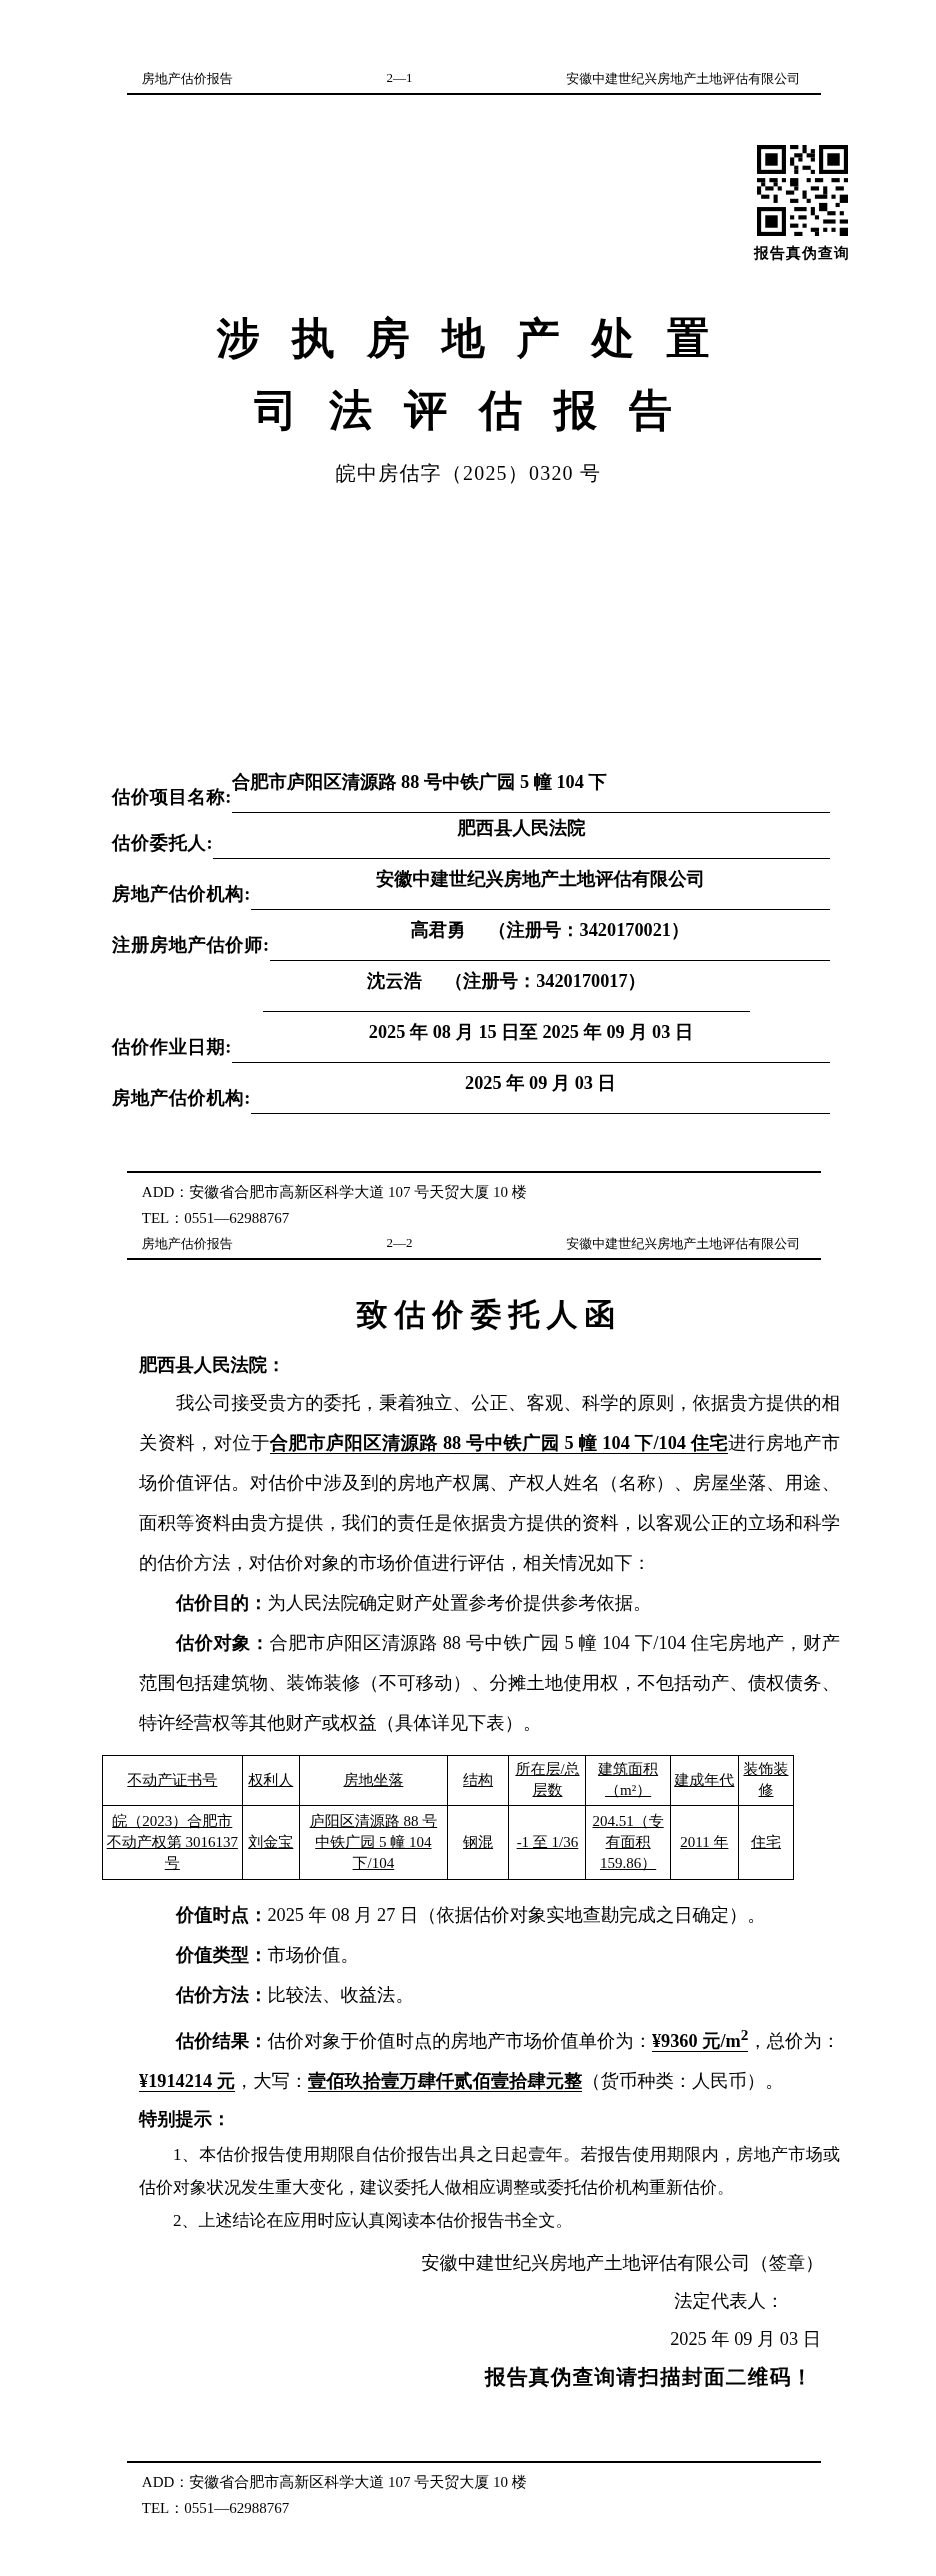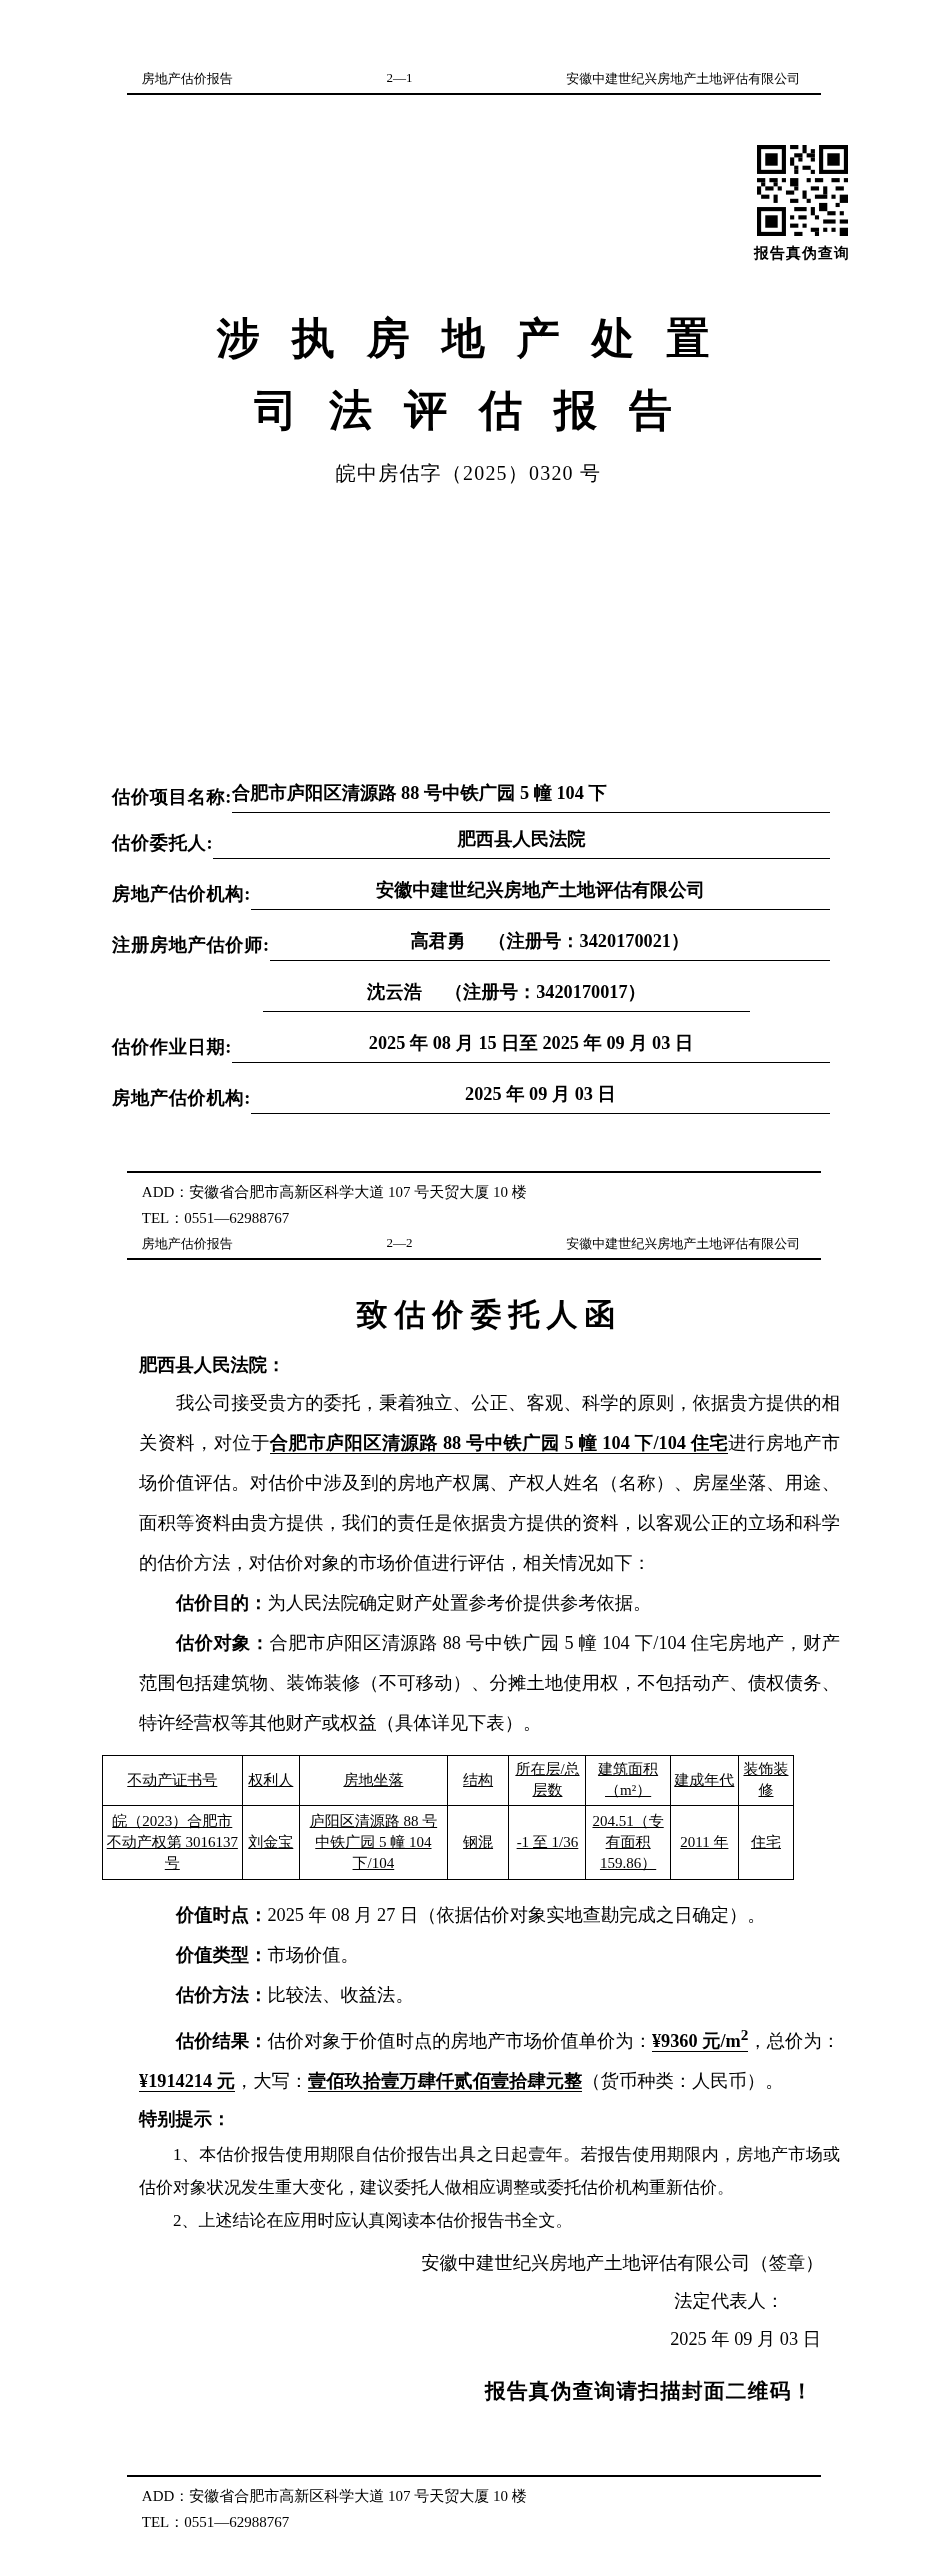--- a/index.html
+++ b/index.html
@@ -34,21 +34,21 @@
 
   
   .main-title { margin-top:208px; text-align:center; font-weight:bold;
                 font-size:43px; line-height:72px; letter-spacing:10.6px; }
   .doc-no { margin-top:13px; text-align:center; font-size:20px; letter-spacing:1.2px; }
 
   .fields { margin:274px 107px 0 112px; font-size:18.3px; font-weight:bold; }
   .frow { display:flex; align-items:flex-end; height:51px; }
   .frow .flabel { white-space:nowrap; padding-bottom:3.5px; letter-spacing:0.6px; }
   .frow .fval { flex:1; border-bottom:1.8px solid #000; text-align:center;
-                padding-bottom:7px; white-space:nowrap; }
+                padding-bottom:18px; white-space:nowrap; }
   .frow.r0 { height:52px; } .frow.r0 .fval { text-align:left; }
   .frow.r1 { height:58px; } .frow.r1 .fspacer { width:89px; } .frow.r1 .fval { text-align:left; }
   .frow.r2 { height:46px; }
   .frow.r5 .fspacer { width:151px; } .frow.r5 .fval { margin-right:80px; }
 
   
   .letter { margin:0 97px 0 139px; font-size:18.3px; line-height:40px; text-align:justify; }
   .letter-title { margin-top:33px; text-align:center; font-size:31px; font-weight:bold;
                   letter-spacing:7px; line-height:43px; }
   .salutation { margin-top:11.8px; line-height:35px; font-weight:bold; }
@@ -62,21 +62,21 @@
   table.prop th { height:47px; }
   table.prop td { height:74px; }
 
   .notes { font-size:17px; line-height:33px; }
   .notes p { text-indent:34px; }
   .sig { text-align:right; line-height:38px; font-size:18.3px; }
   .sig.company { padding-right:16.5px; margin-top:7px; }
   .sig.rep { padding-right:56px; }
   .sig.date { padding-right:19px; }
   .qr-reminder { text-align:right; padding-right:26.6px; font-size:20.7px; font-weight:bold;
-                 letter-spacing:1.2px; line-height:37px; margin-top:15px; }
+                 letter-spacing:1.2px; line-height:37px; margin-top:1px; }
   .foot2 { margin-top:65px; }
 </style>
 </head>
 <body>
 
 <div class="sheet">
 
   <div class="run-head first">
     <span>房地产估价报告</span>
     <span>2—1</span>

